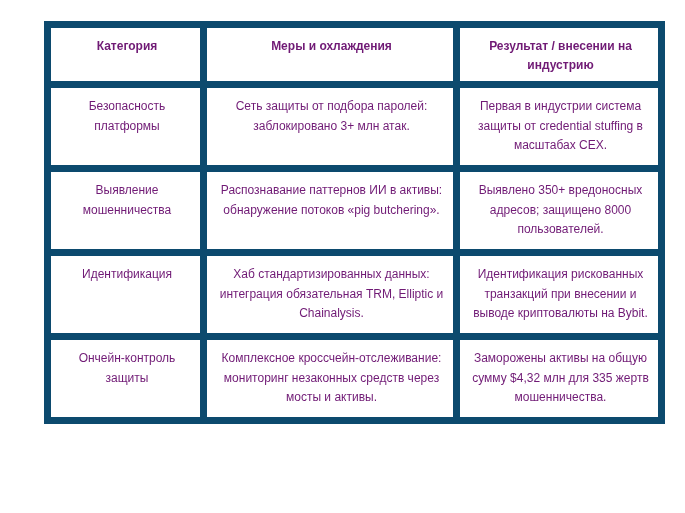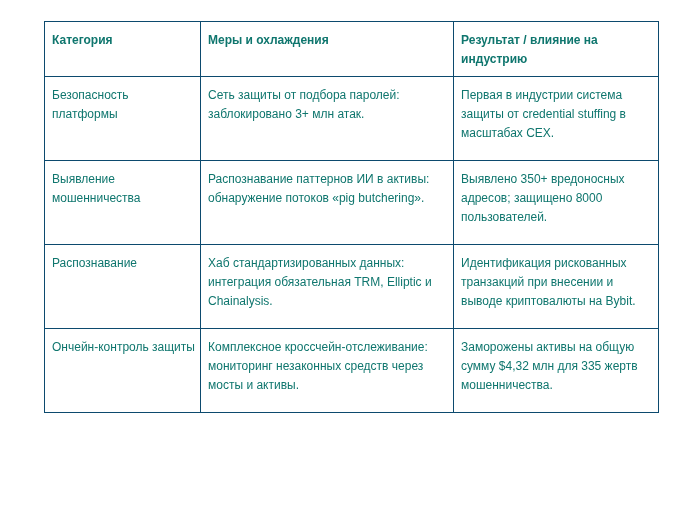--- a/index.html
+++ b/index.html
@@ -22,27 +22,27 @@
     top: 21px;
     width: 614px;
     border-collapse: collapse;
     table-layout: fixed;
   }
   table.info-table col.c1 { width: 156px; }
   table.info-table col.c2 { width: 253px; }
   table.info-table col.c3 { width: 205px; }
   table.info-table th,
   table.info-table td {
-    border: 1px solid #0c4a6e;
+    border: 7px solid #0c4a6e;
     vertical-align: top;
-    text-align: left;
+    text-align: center;
     padding: 9px 4px 6px 7px;
     font-size: 12px;
     line-height: 1.6;
-    color: #0f766e;
+    color: #701a75;
     word-wrap: break-word;
   }
   table.info-table thead th {
     font-weight: bold;
     height: 55px;
   }
   table.info-table tbody tr { height: 84px; }
   table.info-table tbody td.cat {
     font-weight: normal;
   }
@@ -54,36 +54,36 @@
   <table class="info-table">
     <colgroup>
       <col class="c1">
       <col class="c2">
       <col class="c3">
     </colgroup>
     <thead>
       <tr>
         <th>Категория</th>
         <th>Меры и охлаждения</th>
-        <th>Результат / влияние на индустрию</th>
+        <th>Результат / внесении на индустрию</th>
       </tr>
     </thead>
     <tbody>
         <tr>
     <td class="cat">Безопасность платформы</td>
     <td>Сеть защиты от подбора паролей: заблокировано 3+ млн атак.</td>
     <td>Первая в индустрии система защиты от credential stuffing в масштабах CEX.</td>
   </tr>
         <tr>
     <td class="cat">Выявление мошенничества</td>
     <td>Распознавание паттернов ИИ в активы: обнаружение потоков «pig butchering».</td>
     <td>Выявлено 350+ вредоносных адресов; защищено 8000 пользователей.</td>
   </tr>
         <tr>
-    <td class="cat">Распознавание</td>
+    <td class="cat">Идентификация</td>
     <td>Хаб стандартизированных данных: интеграция обязательная TRM, Elliptic и Chainalysis.</td>
     <td>Идентификация рискованных транзакций при внесении и выводе криптовалюты на Bybit.</td>
   </tr>
         <tr>
     <td class="cat">Ончейн-контроль защиты</td>
     <td>Комплексное кроссчейн-отслеживание: мониторинг незаконных средств через мосты и активы.</td>
     <td>Заморожены активы на общую сумму $4,32 млн для 335 жертв мошенничества.</td>
   </tr>
       </tbody>
   </table>

